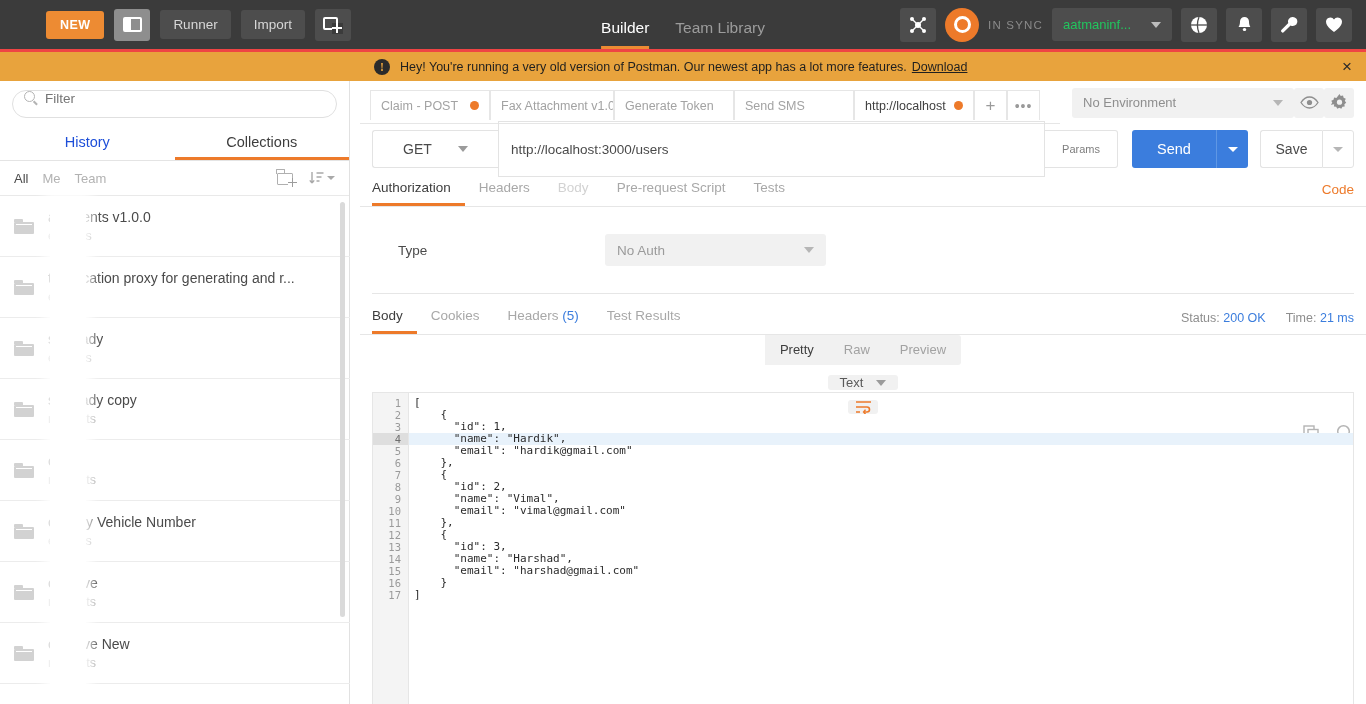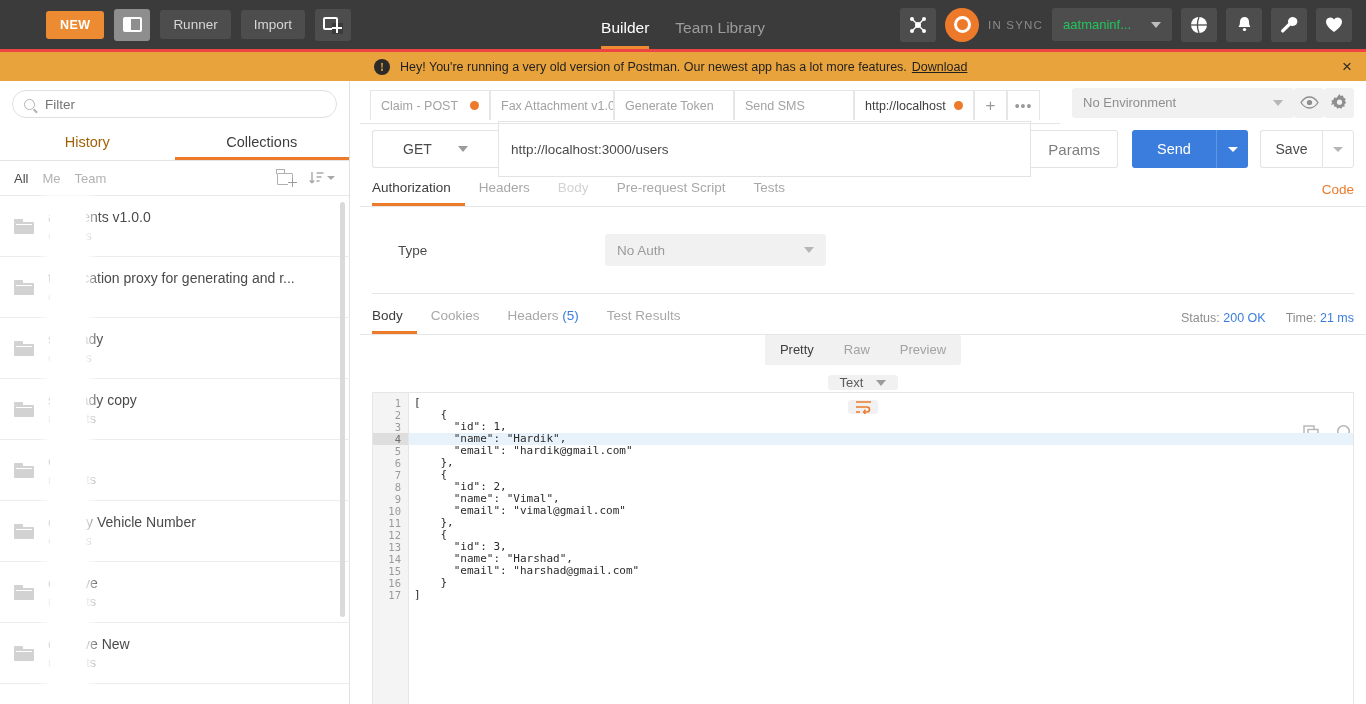--- a/index.html
+++ b/index.html
@@ -83,32 +83,32 @@
   }
 
   
   .sidebar {
     position: absolute; left: 0; top: 81px; width: 350px; height: 623px;
     background: #fff; border-right: 1px solid #e1e1e1;
   }
   .filter-row { height: 46px; display:flex; align-items:center; padding: 0 12px; }
   .filter-box {
     flex: 1; height: 28px; border: 1px solid #e0e0e0; border-radius: 14px;
-    display: flex; align-items: center; padding: 0 11px; gap: 10px;
+    display: flex; align-items: flex-start; padding: 0 11px; gap: 10px;
   }
   .filter-box input {
     border: none; outline: none; font-size: 13.5px; color: #9a9a9a;
     font-family: "Liberation Sans", sans-serif; width: 100%; background: transparent;
   }
   .mag { width:11px;height:11px;border:1.6px solid #b4b4b4;border-radius:50%;position:relative;flex:none; }
   .mag::after { content:''; position:absolute; right:-4px; bottom:-3px; width:5px;height:1.6px;background:#b4b4b4;transform:rotate(45deg); }
 
   .side-tabs { display: flex; height: 34px; border-bottom: 1px solid #e4e4e4; }
   .side-tab {
-    flex: 1; text-align: center; font-size: 14.5px; color: #a16207;
+    flex: 1; text-align: center; font-size: 14.5px; color: #1d4ed8;
     border-bottom: 3px solid transparent; line-height: 31px;
   }
   .side-tab.on { color: #3d3d3d; border-bottom-color: #ed7a2a; }
 
   .scope-row {
     height: 35px; display: flex; align-items: center; padding: 0 14px; gap: 14px;
     border-bottom: 1px solid #e9e9e9;
   }
   .scope { font-size: 13px; color: #b2b2b2; }
   .scope.on { color: #4a4a4a; }
@@ -186,21 +186,21 @@
   }
   .urlinput {
     flex: 1; height: 56px; border: 1px solid #e3e3e3; display: flex; align-items: center; padding: 0 12px;
   }
   .urlinput input {
     border:none; outline:none; width:100%; font-size: 13.5px; color: #4a4a4a;
     font-family: "Liberation Sans", sans-serif; background: transparent;
   }
   .params-btn {
     height: 38px; border: 1px solid #e3e3e3; border-left: none; border-radius: 0 3px 3px 0;
-    display:flex; align-items:center; padding: 16px 17px; font-size: 15px; color: #7e7e7e;
+    display:flex; align-items:center; padding: 16px 17px; font-size: 11px; color: #7e7e7e;
   }
   .send-wrap { display: flex; margin-left: 14px; }
   .send-btn {
     background: #3b7ddd; color:#fff; font-size: 14.5px; height: 38px; width: 84px;
     display:flex; align-items:center; justify-content:center; border-radius: 3px 0 0 3px;
   }
   .send-cv {
     background: #3b7ddd; width: 32px; height:38px; border-radius: 0 3px 3px 0;
     display:flex; align-items:center; justify-content:center; border-left: 1px solid #5f97e4;
   }

